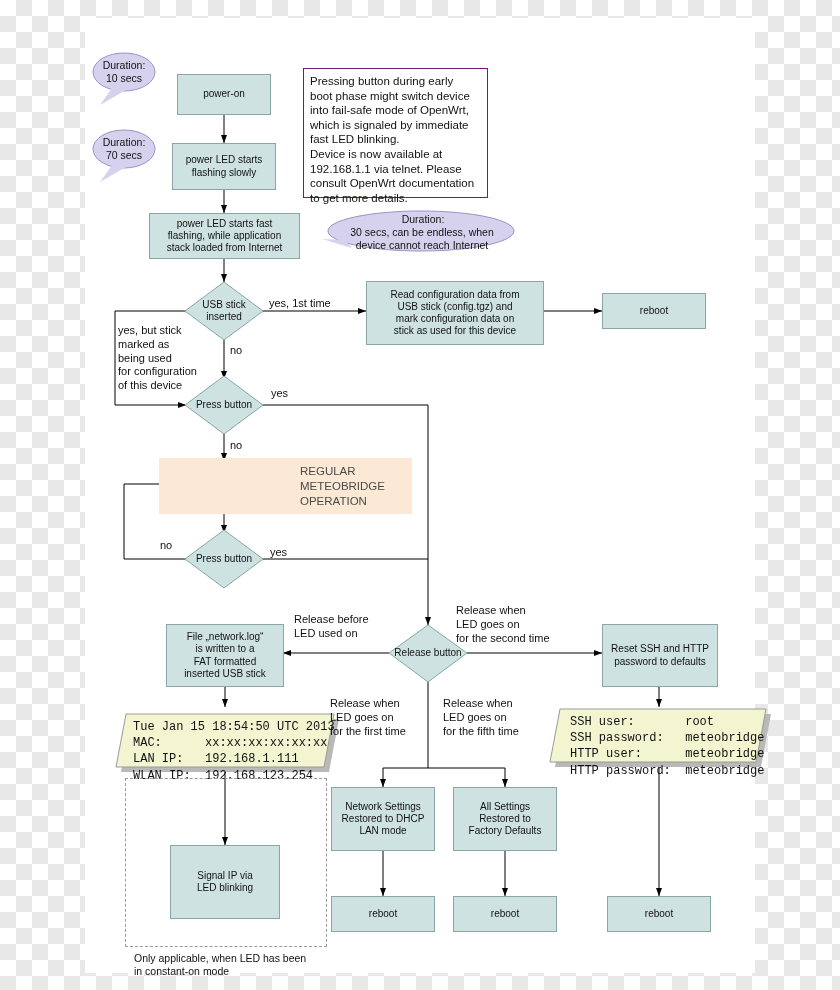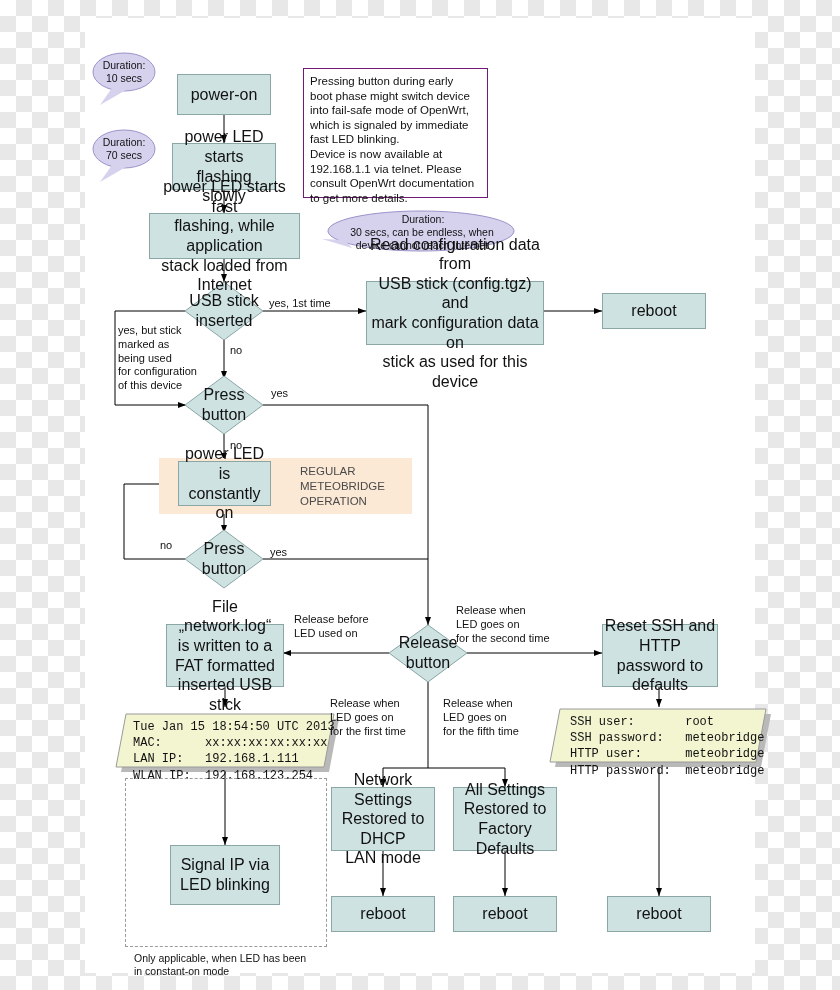--- a/index.html
+++ b/index.html
@@ -26,21 +26,21 @@
   .white-bg{
     position:absolute;left:85px;top:18px;width:670px;height:955px;background:#ffffff;
   }
   .node{
     position:absolute;
     box-sizing:border-box;
     display:flex;
     align-items:center;
     justify-content:center;
     text-align:center;
-    font-size:16px;
+    font-size:10px;
     color:#111;
     line-height:1.22;
     white-space:pre-line;
   }
   .box{
     background:#cfe2e2;
     border:1px solid #8aa6a6;
   }
   .plain-text{
     position:absolute;
@@ -202,40 +202,38 @@
 flashing, while application
 stack loaded from Internet</div>
 
   <div class="node box" style="left:366px;top:281px;width:178px;height:64px;">Read configuration data from
 USB stick (config.tgz) and
 mark configuration data on
 stick as used for this device</div>
 
   <div class="node box" style="left:602px;top:293px;width:104px;height:36px;">reboot</div>
 
-  <div class="node box" style="left:178px;top:461px;width:93px;height:45px;">power LED is
-constantly on</div>
 
   <div class="node box" style="left:166px;top:624px;width:118px;height:63px;">File „network.log“
 is written to a
 FAT formatted
 inserted USB stick</div>
 
   <div class="node box" style="left:331px;top:787px;width:104px;height:64px;">Network Settings
 Restored to DHCP
 LAN mode</div>
 
   <div class="node box" style="left:602px;top:624px;width:116px;height:63px;">Reset SSH and HTTP
 password to defaults</div>
 
   <div class="node box" style="left:453px;top:787px;width:104px;height:64px;">All Settings
 Restored to
 Factory Defaults</div>
 
-  <div class="node box" style="left:170px;top:845px;width:110px;height:60px;">Signal IP via
+  <div class="node box" style="left:170px;top:845px;width:110px;height:74px;">Signal IP via
 LED blinking</div>
 
   <div class="node box" style="left:331px;top:896px;width:104px;height:36px;">reboot</div>
 
   <div class="node box" style="left:453px;top:896px;width:104px;height:36px;">reboot</div>
 
   <div class="node box" style="left:607px;top:896px;width:104px;height:36px;">reboot</div>
 
   <div class="node" style="left:185px;top:292px;width:78px;height:38px;">USB stick
 inserted</div>

